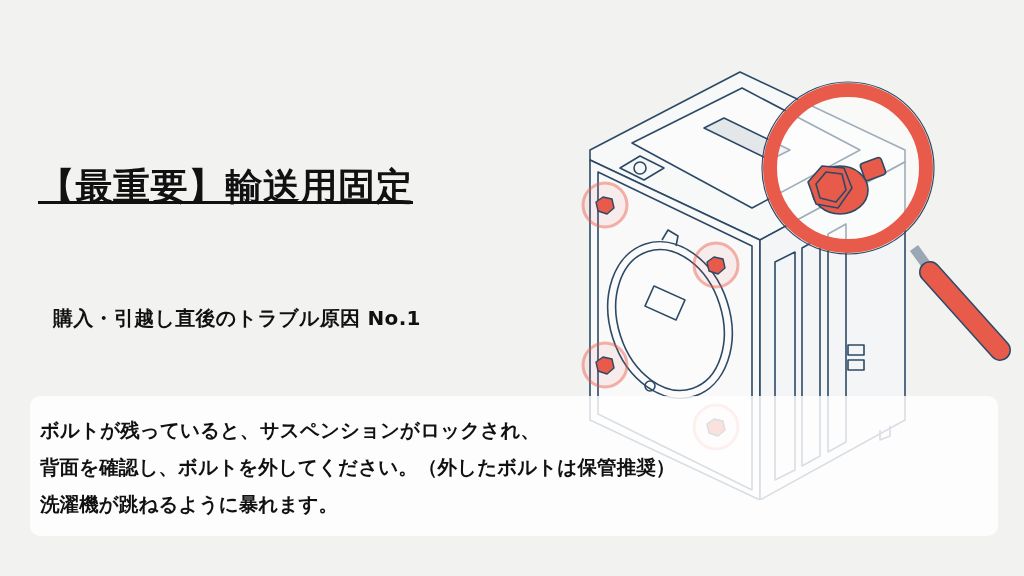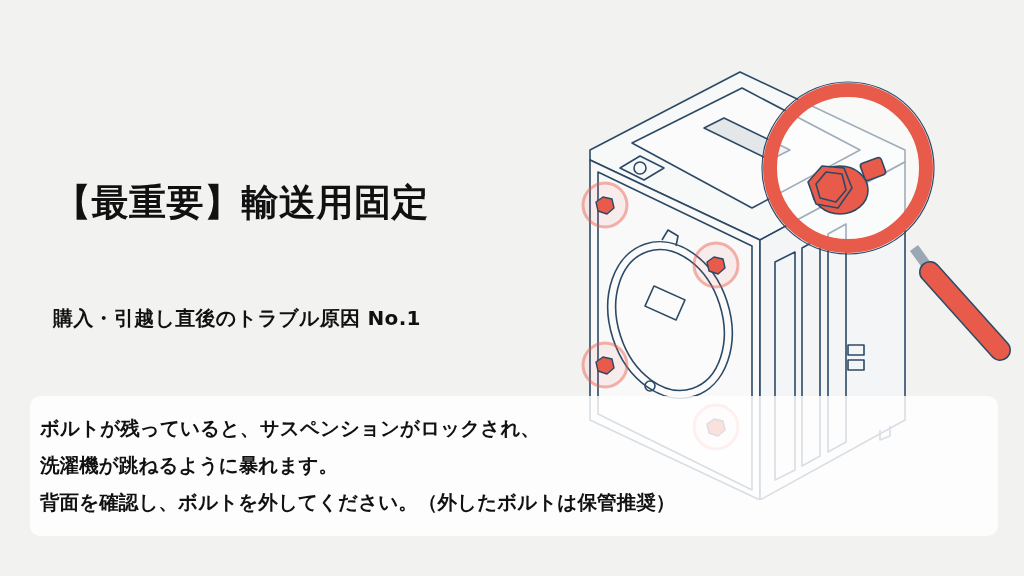--- a/index.html
+++ b/index.html
@@ -5,36 +5,36 @@
     html, body { margin: 0; padding: 0; }
     body {
       width: 1024px; height: 576px; overflow: hidden; position: relative;
       background: #f2f2f0;
       font-family: "DejaVu Sans", "Liberation Sans", sans-serif;
       color: #111;
     }
     .title {
       position: absolute; left: 38px; top: 160px;
       font-size: 37px; font-weight: bold; line-height: 54px;
-      letter-spacing: 0.5px; margin: 16px;
+      letter-spacing: 0.5px; margin: 0; text-decoration: underline;
     }
     .title .l1 { display: block; margin-left: 0px; }
     .title .l2 { display: block; }
     .subtitle {
       position: absolute; left: 40px; top: 292px;
       font-size: 20px; font-weight: bold; margin: 13px; letter-spacing: 0.3px;
     }
     .illustration { position: absolute; left: 560px; top: 60px; width: 464px; height: 440px; }
     .card {
       position: absolute; left: 30px; top: 396px; width: 968px; height: 140px;
       background: rgba(255,255,255,0.82); border-radius: 10px;
     }
     .card-text {
       position: absolute; left: 40px; top: 412px; margin: 0;
-      font-size: 19.5px; font-weight: bold; line-height: 37px; letter-spacing: 0.1px; font-family: Liberation Mono, monospace;
+      font-size: 19.5px; font-weight: bold; line-height: 37px; letter-spacing: 0.1px;
     }
     .card-text span { display: block; white-space: nowrap; }
   </style>
 </head>
 <body>
 
 <h1 class="title">
   <span class="l1">【最重要】輸送用固定</span>
 </h1>
 <p class="subtitle">購入・引越し直後のトラブル原因 No.1</p>
@@ -92,15 +92,15 @@
       <ellipse cx="840" cy="190" rx="28" ry="24" fill="#e85a4a"></ellipse>
       <polygon points="808,182 822,166 844,168 852,188 838,208 816,204" fill="#e85a4a"></polygon>
       <polygon points="816,184 826,172 842,174 846,190 836,202 820,198" fill="none"></polygon>
     </g>
   </svg>
 </div>
 
 <div class="card"></div>
 <p class="card-text">
   <span>ボルトが残っていると、サスペンションがロックされ、</span>
+  <span>背面を確認し、ボルトを外してください。（外したボルトは保管推奨）</span>
   <span>洗濯機が跳ねるように暴れます。</span>
-  <span>背面を確認し、ボルトを外してください。（外したボルトは保管推奨）</span>
 </p>
 
 </body></html>

